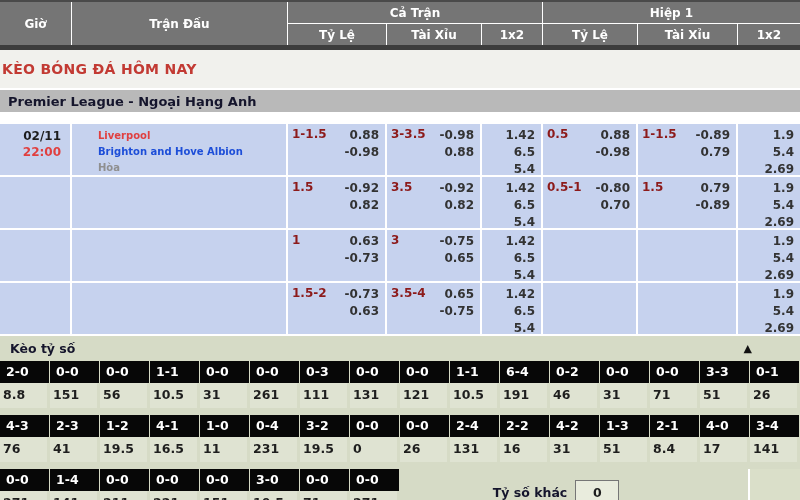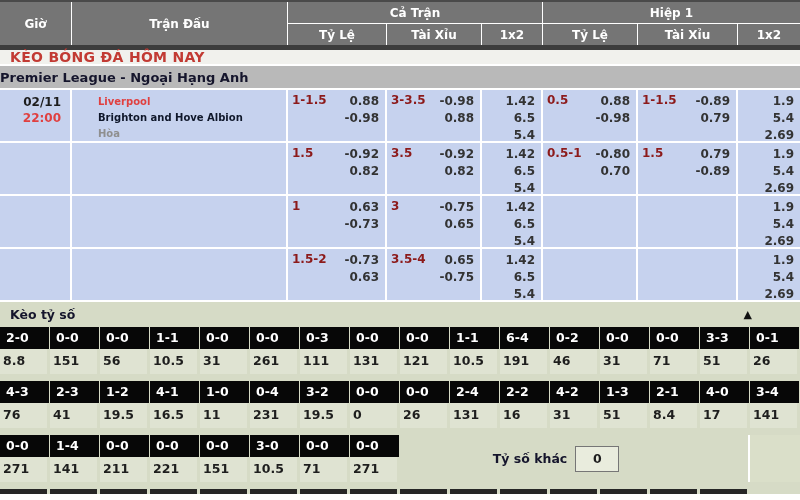--- a/index.html
+++ b/index.html
@@ -12,35 +12,35 @@
   .hc{box-sizing:border-box;display:flex;align-items:center;justify-content:center;
       color:#fff;font-size:12px;font-weight:bold;background:#757575;border-right:1px solid #fff}
   .hc.rs{grid-row:1/3}
   .hc.bb{border-bottom:1px solid #fff}
   .hc.g-full{grid-column:3/6}
   .hc.g-half{grid-column:6/9}
   .hc.nr{border-right:none}
 
   .dark-strip{height:5px;background:#3c3c3c}
 
-  .title-bar{height:16px;background:#f1f1ed;display:flex;align-items:center;padding-left:10px;
+  .title-bar{height:40px;background:#f1f1ed;display:flex;align-items:center;padding-left:2px;
              color:#c23a33;font-weight:bold;font-size:14px;letter-spacing:.3px;border-bottom:2px solid #fff;box-sizing:border-box}
-  .league-bar{height:22px;background:#b9b9b9;display:flex;align-items:center;padding-left:0;
-              color:#15152c;font-weight:bold;font-size:13px;margin-bottom:2px}
+  .league-bar{height:22px;background:#b9b9b9;display:flex;align-items:center;padding-left:8px;
+              color:#15152c;font-weight:bold;font-size:13px;margin-bottom:12px}
 
   
   .orow{display:grid;grid-template-columns:72px 216px 99px 95px 61px 95px 100px 62px;height:51px;margin-bottom:2px}
   .cell{box-sizing:border-box;background:#c6d2ee;border-right:2px solid #fff;font-size:12px;font-weight:bold;color:#333;overflow:hidden}
   .cell.nr{border-right:none}
   .c-time{text-align:right;padding:4px 9px 0 0;line-height:16px}
   .c-time .d{color:#1d1d1d}
   .c-time .t{color:#e04040}
   .c-match{padding:4px 4px 0 26px;line-height:16px;font-size:10px}
   .home{color:#e04040}
-  .away{color:#0f172a}
+  .away{color:#1d4ed8}
   .draw{color:#8f8f8f}
   .oc{position:relative;padding:3px 6px 0 4px}
   .oc .line{position:absolute;left:4px;top:3px;color:#8c1a1a;white-space:nowrap}
   .vals{text-align:right;line-height:17px}
 
   
   .score-section{background:#d6dbc6;height:192px;padding-top:3px;box-sizing:border-box}
   .score-head{display:flex;justify-content:space-between;align-items:center;padding:2px 48px 5px 10px}
   .score-title{color:#15152c;font-weight:bold;font-size:12.5px}
   .arrow{font-size:11px;color:#111;line-height:11px;cursor:pointer}

